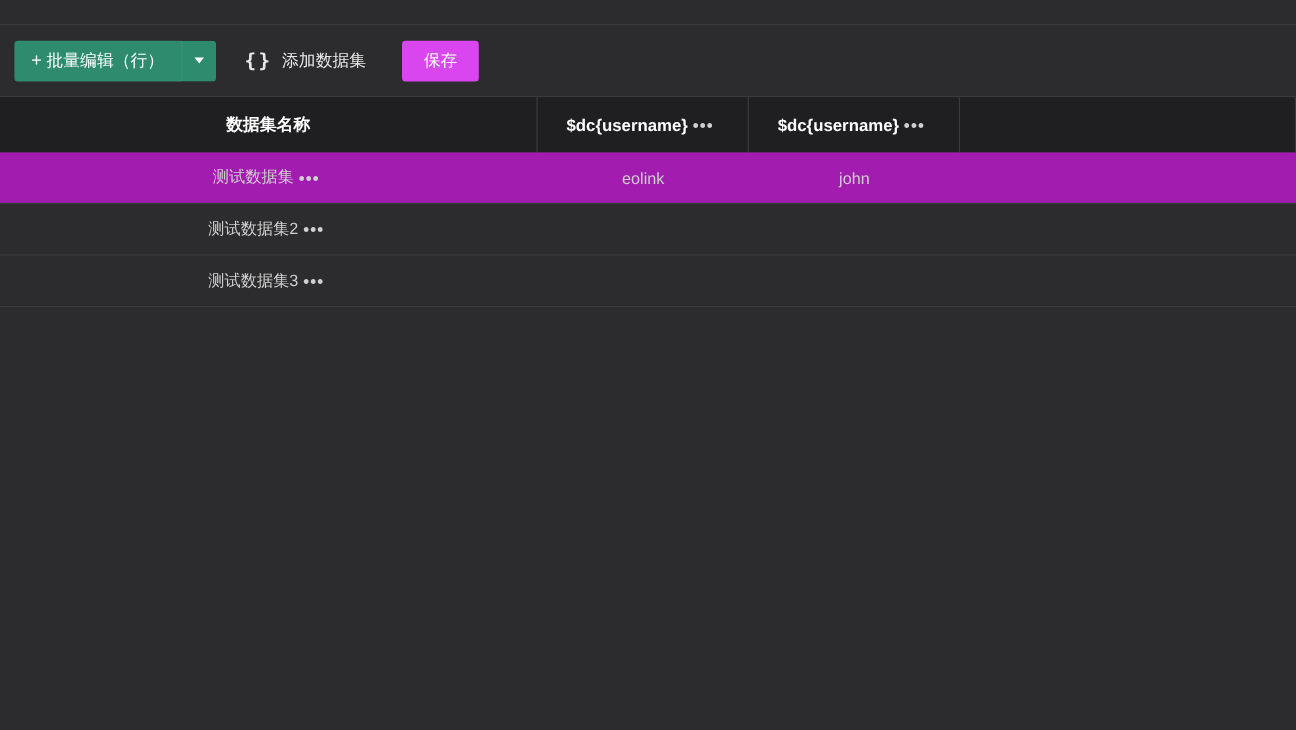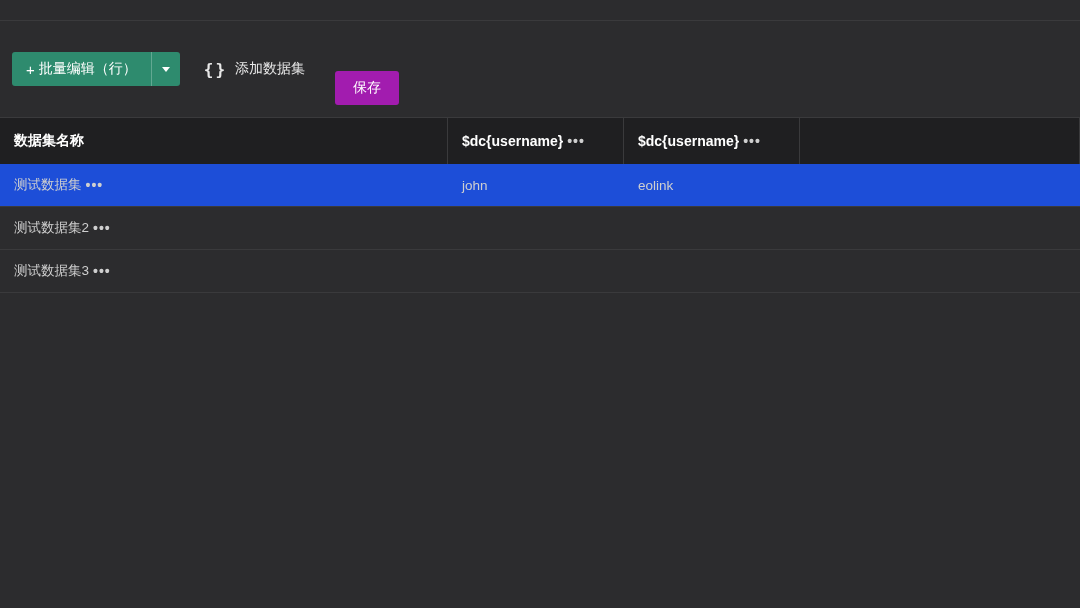--- a/index.html
+++ b/index.html
@@ -65,29 +65,28 @@
       gap: 8px;
       margin-left: 12px;
     }
     .braces-icon {
       font-family: "Menlo", "Consolas", monospace;
       font-size: 16px;
       letter-spacing: 2px;
       font-weight: 600;
     }
     .btn-save {
-      background: #a21caf;
+      background: #d946ef;
       color: #fff;
       border: none;
       padding: 8px 18px;
       font-size: 14px;
       cursor: pointer;
       border-radius: 3px;
       margin-left: 18px;
-      margin-top: 38px;
     }
     .table {
       width: 100%;
       border-collapse: collapse;
     }
     .thead {
       display: flex;
       background: #1f1f21;
       font-weight: 600;
       font-size: 15px;
@@ -100,30 +99,30 @@
       display: flex;
       border-bottom: 1px solid #3a3a3c;
     }
     .thead .cell {
       border-right: 1px solid #3a3a3c;
     }
     .cell {
       padding: 12px 14px;
       display: flex;
       align-items: center;
-      justify-content: flex-start;
+      justify-content: center;
       font-size: 14px;
       min-height: 42px;
     }
     .col-name { width: 448px; }
     .col-var  { width: 176px; }
     .col-last { flex: 1; }
     .thead .cell { padding: 14px 14px; }
     .tbody .cell { color: #cfcfcf; font-size: 13.5px; }
-    .row.first { background: #1d4ed8; }
+    .row.first { background: #a21caf; }
     .more-dots {
       color: #cfcfcf;
       font-weight: 700;
       letter-spacing: 1px;
       cursor: pointer;
       font-size: 14px;
       line-height: 8px;
       padding: 4px;
     }
     .header-label { font-weight: 700; color: #fff; }
@@ -171,24 +170,24 @@
   </div>
 
   <div class="tbody">
 
     <div class="row first">
       <div class="cell col-name">
         <span>测试数据集</span>
         <span class="more-dots">•••</span>
       </div>
       <div class="cell col-var">
+        <span>eolink</span>
+      </div>
+      <div class="cell col-var">
         <span>john</span>
-      </div>
-      <div class="cell col-var">
-        <span>eolink</span>
       </div>
       <div class="cell col-last"></div>
     </div>
 
     <div class="row">
       <div class="cell col-name">
         <span>测试数据集2</span>
         <span class="more-dots">•••</span>
       </div>
       <div class="cell col-var">

